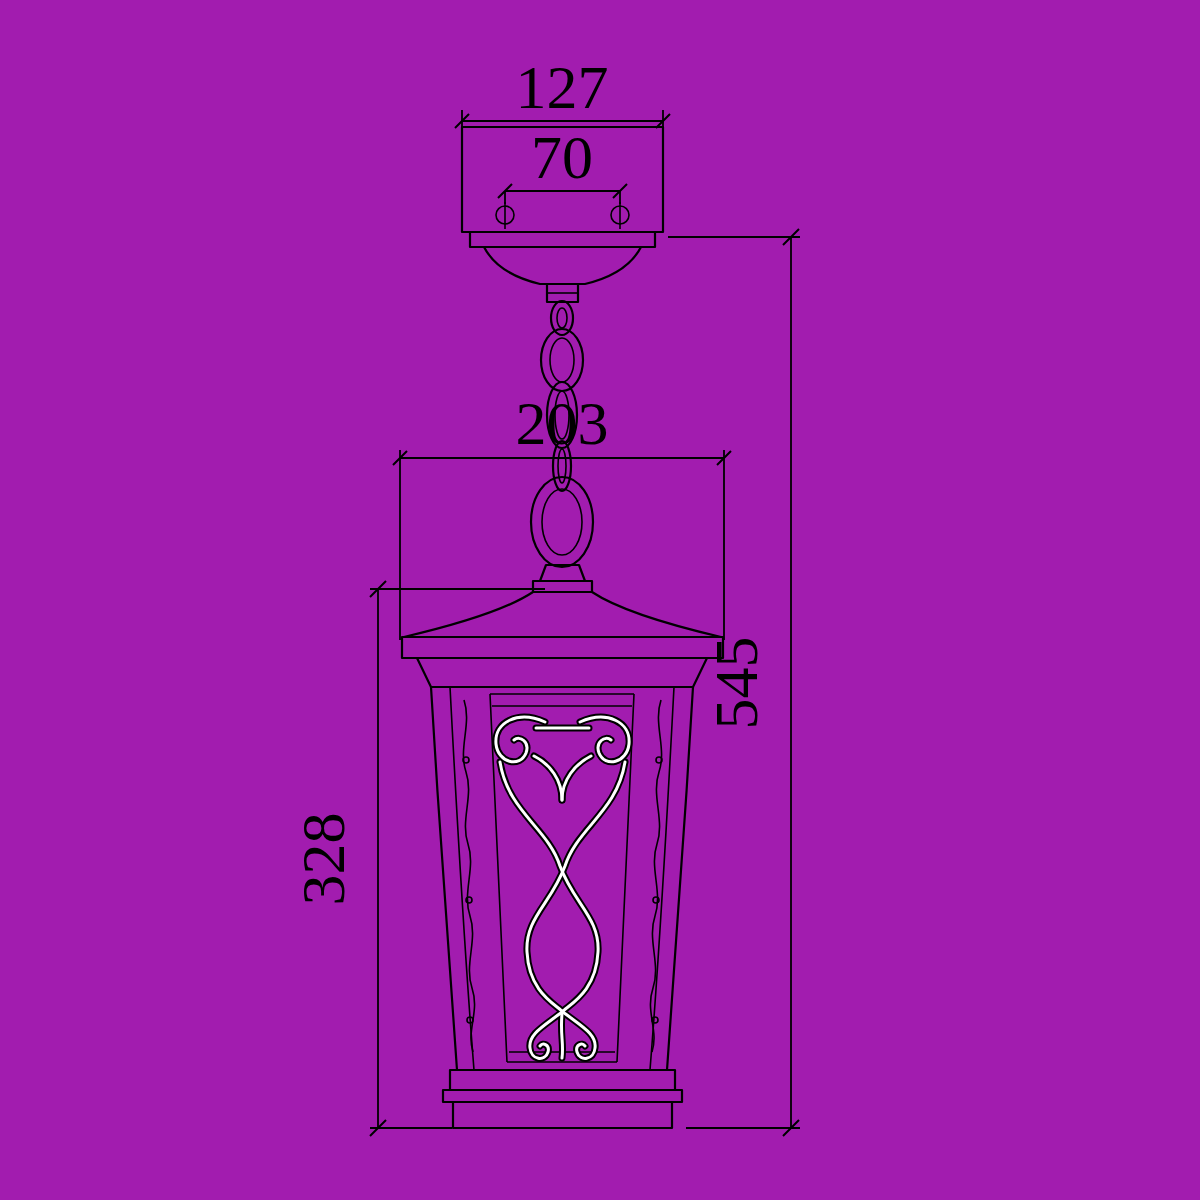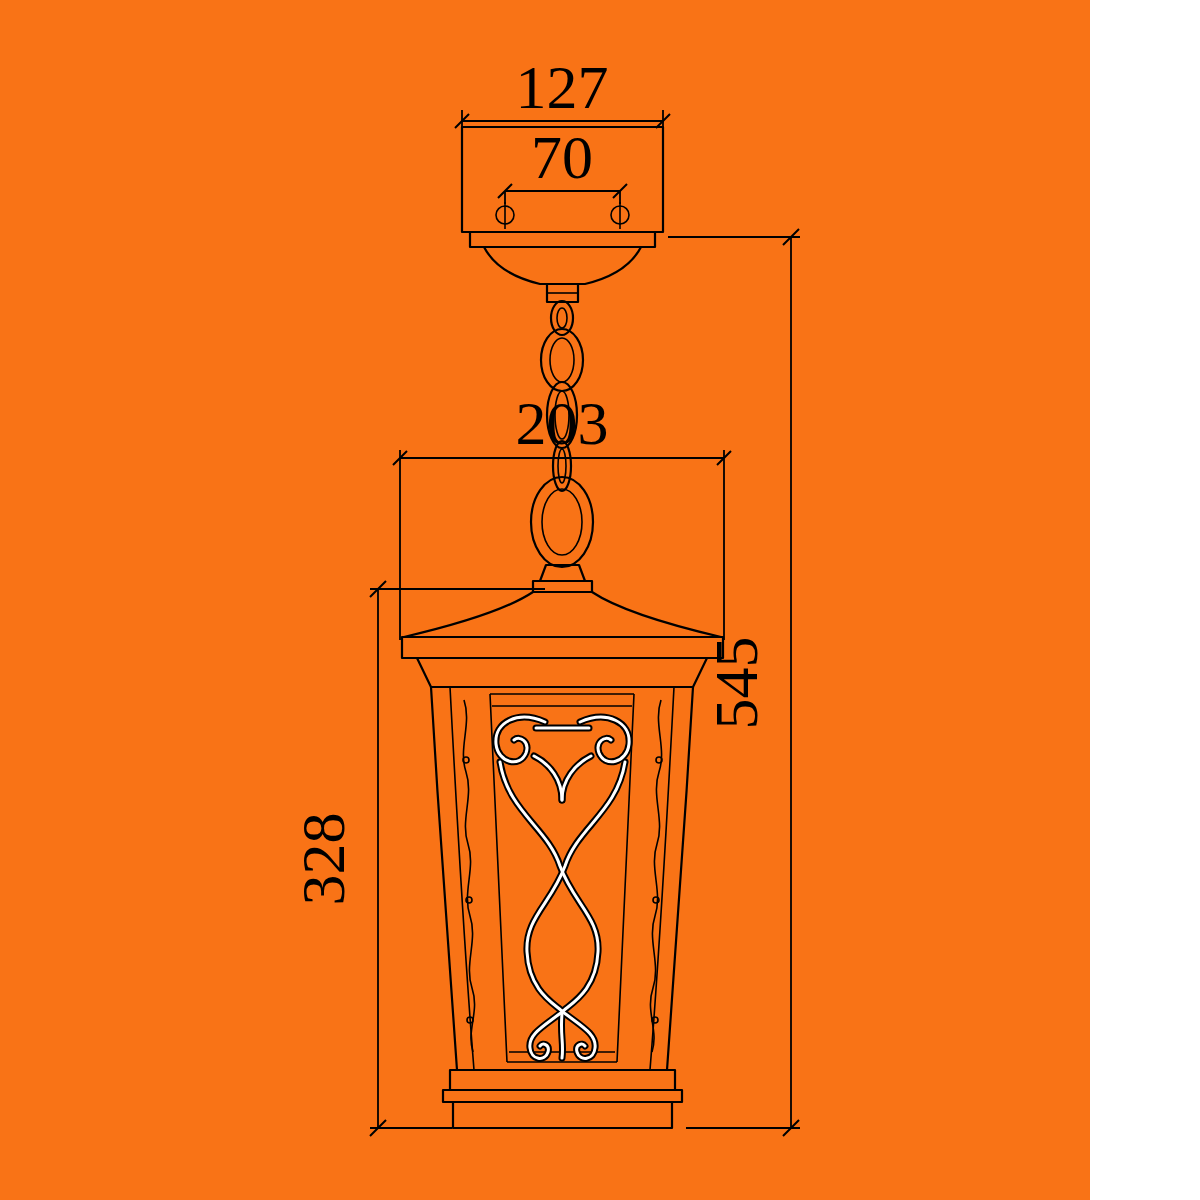--- a/index.html
+++ b/index.html
@@ -1,16 +1,16 @@
 <!DOCTYPE html>
 <html><head>
 <meta charset="utf-8">
 <style>
   html,body{margin:0;padding:0;background:#ffffff;}
-  .canvas{width:1090px;height:1200px;position:relative;background:#f97316;overflow:hidden;}
+  .canvas{width:1200px;height:1200px;position:relative;background:#a21caf;overflow:hidden;}
   svg{display:block;}
   .ln{stroke:#000;stroke-width:2.2;fill:none;stroke-linecap:round;stroke-linejoin:round;}
   .thin{stroke:#000;stroke-width:1.6;fill:none;}
   .dim{stroke:#000;stroke-width:1.8;fill:none;}
   .tick{stroke:#000;stroke-width:2;fill:none;}
   .orn-outer{stroke:#000;stroke-width:7;fill:none;stroke-linecap:round;stroke-linejoin:round;}
   .orn-inner{stroke:#fff;stroke-width:3;fill:none;stroke-linecap:round;stroke-linejoin:round;}
   .dimtext{font-family:"Liberation Serif","DejaVu Serif",serif;font-size:62px;fill:#000;}
 </style>
 </head>

